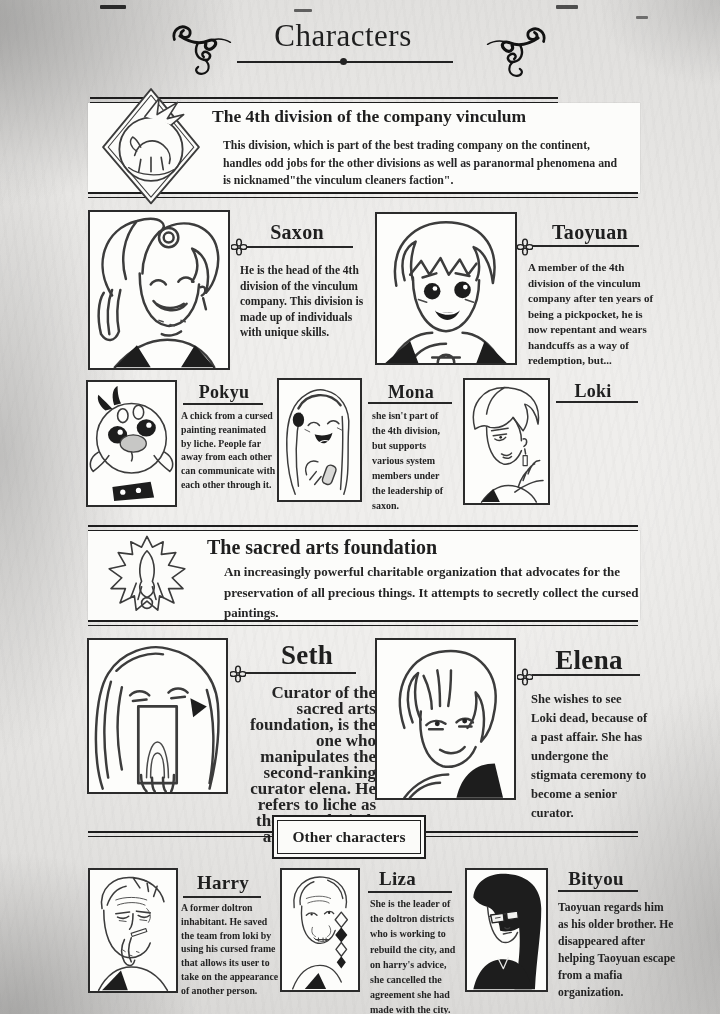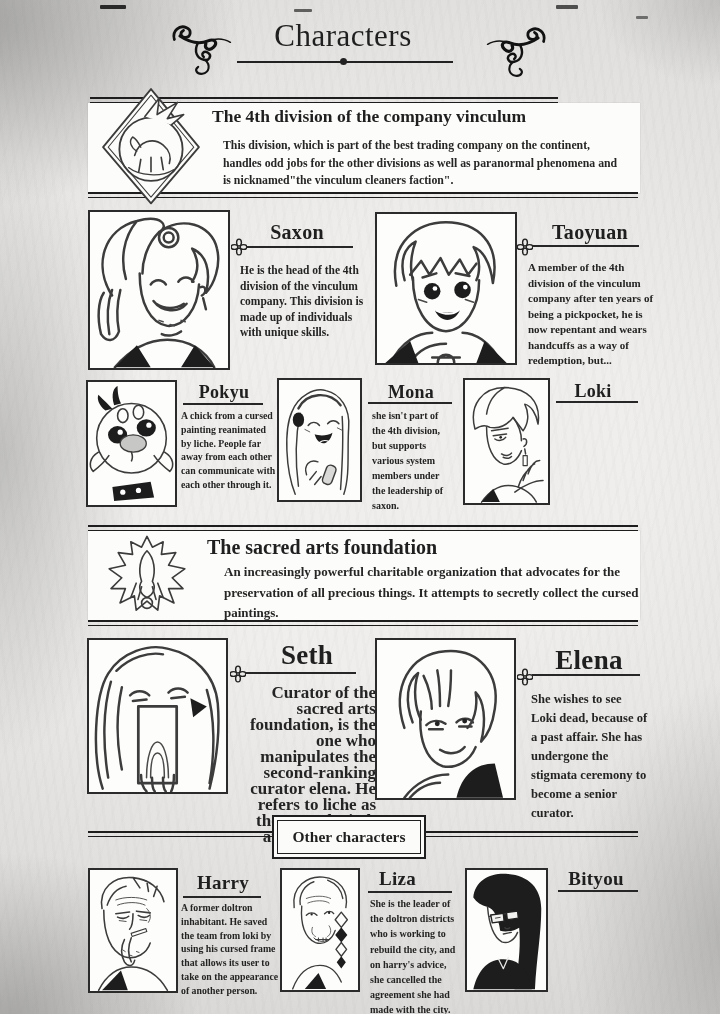--- a/index.html
+++ b/index.html
@@ -370,13 +370,14 @@
       <path d="M30,56 L46,54 L47,64 L32,66 Z M50,53 L64,51 L65,60 L51,62 Z" fill="#f2f2f0" stroke="#222" stroke-width="1.8"></path>
       <path d="M36,60 l6,-1" stroke-width="1.2"></path>
       <path d="M46,80 l10,-2 M48,72 C50,74 52,74 54,72"></path>
       <path class="dk" d="M8,150 C14,124 28,112 46,112 C64,112 76,122 82,150 Z"></path>
       <path d="M40,112 L46,124 L52,110" stroke="#e8e8e6" stroke-width="1.6"></path>
     </g>
       </svg>
   </div>
   <div class="cname n-sm" style="left:560px;top:868px;width:72px;font-size:19px;">Bityou</div>
   <div class="rule-thin" style="left:558px;top:890px;width:80px;"></div>
+  <p class="cdesc d-bityou" style="left:558px;top:899px;width:118px;">Taoyuan regards him as his older brother. He disappeared after helping Taoyuan escape from a mafia organization.</p>
 </div>
 
 </body></html>

